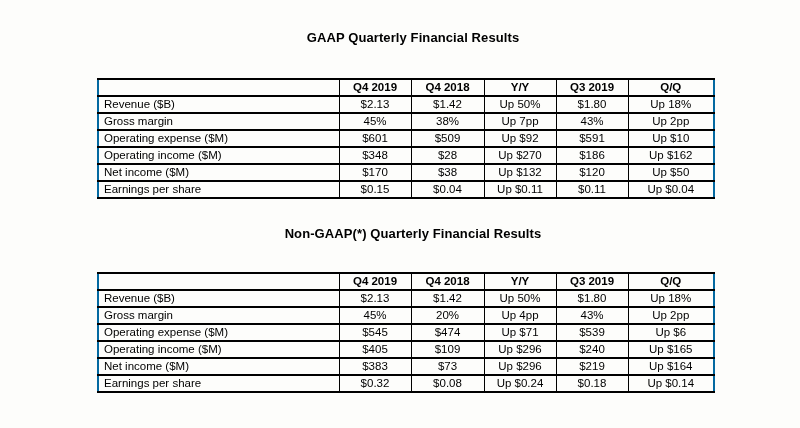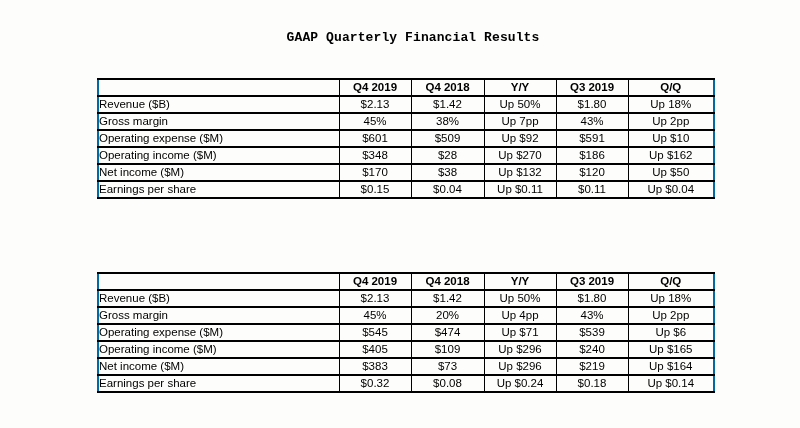--- a/index.html
+++ b/index.html
@@ -14,21 +14,20 @@
   }
   .tbl-title {
     position: absolute;
     left: 97px;
     width: 632px;
     text-align: center;
     font-size: 13px;
     font-weight: 700;
     letter-spacing: 0.1px;
     margin: 0;
-    font-family: Liberation Mono, monospace;
   }
   #title-0 { top: 30px; }
   #title-1 { top: 226px; }
   .fin-table {
     position: absolute;
     left: 97px;
     border-collapse: collapse;
     table-layout: fixed;
     width: 616px;
     border: 2px solid #0369a1;
@@ -52,20 +51,21 @@
     white-space: nowrap;
     overflow: hidden;
   }
   .fin-table th {
     font-weight: 700;
     text-align: center;
   }
   .fin-table td { text-align: center; }
   .fin-table td.label {
     text-align: left;
+    padding-left: 5px;
   }
 </style>
 </head>
 <body>
 
 <div class="canvas" style="background: rgb(253, 253, 251); color: rgb(0, 0, 0);">
 
   <h2 id="title-0" class="tbl-title">GAAP Quarterly Financial Results</h2>
 
   <table id="table-0" class="fin-table">
@@ -132,20 +132,21 @@
           <td class="label">Earnings per share</td>
           <td>$0.15</td>
           <td>$0.04</td>
           <td>Up $0.11</td>
           <td>$0.11</td>
           <td>Up $0.04</td>
         </tr>
       </tbody>
   </table>
 
+  <h2 id="title-1" class="tbl-title">Non-GAAP(*) Quarterly Financial Results</h2>
 
   <table id="table-1" class="fin-table">
     <colgroup>
       <col class="c-label">
         <col class="c-q419">
         <col class="c-q418">
       <col class="c-yy">
         <col class="c-q319">
         <col class="c-qq">
     </colgroup>

